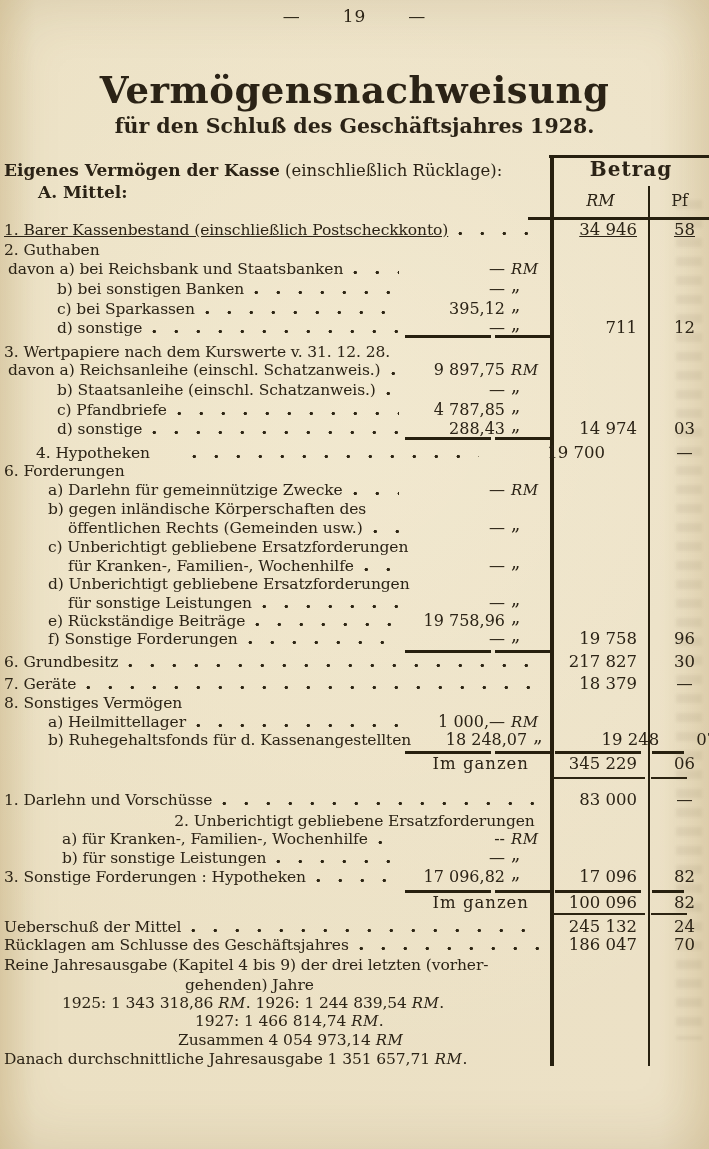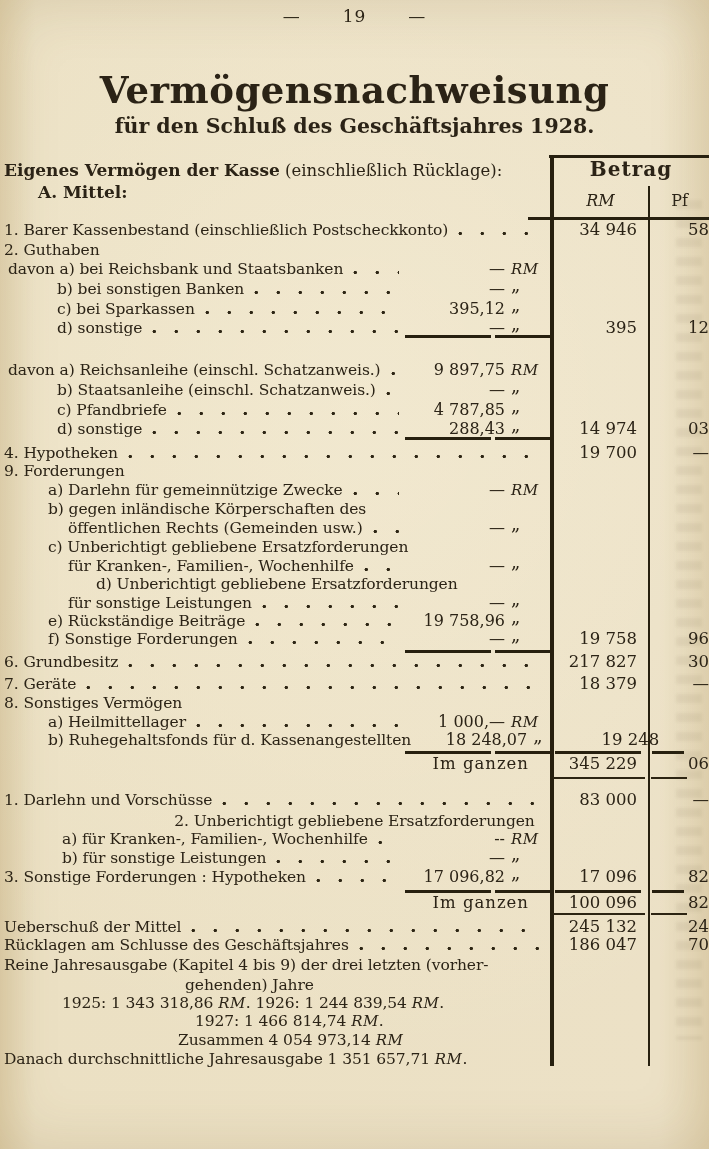--- a/index.html
+++ b/index.html
@@ -35,21 +35,21 @@
   .lbl{flex:0 0 auto;letter-spacing:-0.1px;}
   .lbl.bold{font-weight:bold;font-size:16.5px;}
   .lbl.right{flex:1 1 auto;text-align:right;padding-right:24px;font-size:16.5px;letter-spacing:1px;}
   .leader{flex:1 1 auto;min-width:0;align-self:flex-end;height:5px;margin:0 10px 4px 10px;}
   .leader.dots{
     background-image:radial-gradient(circle at 2.2px 2.5px, #2e2615 1.5px, rgba(0,0,0,0) 1.9px);
     background-size:22px 5px;background-repeat:repeat-x;}
   .inner{flex:0 0 auto;min-width:96px;text-align:right;font-size:16px;}
   .cur{flex:0 0 auto;width:42px;padding-left:6px;}
   .rm-cell{flex:0 0 auto;width:97px;text-align:right;padding-right:13px;font-size:16.5px;box-sizing:border-box;}
-  .pf-cell{flex:0 0 auto;width:59px;text-align:right;padding-left:10px;font-size:16.5px;box-sizing:border-box;}
+  .pf-cell{flex:0 0 auto;width:59px;text-align:center;padding-left:10px;font-size:16.5px;box-sizing:border-box;}
   .rm-script{font-style:italic;font-size:15px;letter-spacing:0.5px;}
   .ditto{display:inline-block;transform:translateY(-4px);font-size:18px;letter-spacing:-1px;}
   .bleed{position:absolute;left:676px;top:200px;width:26px;height:840px;opacity:0.06;
     filter:blur(1.5px);
     background:repeating-linear-gradient(to bottom,#4a3a20 0 9px,rgba(0,0,0,0) 9px 19px);}
 </style>
 </head>
 <body>
 
 <div class="page">
@@ -98,21 +98,21 @@
   <div class="rule" style="left:495px;top:890px;width:55px;height:3px;"></div>
   <div class="rule" style="left:555px;top:890px;width:86px;height:3px;"></div>
   <div class="rule" style="left:652px;top:890px;width:32px;height:3px;"></div>
 
   <div class="rule light" style="left:553px;top:913px;width:92px;height:2px;"></div>
   <div class="rule light" style="left:651px;top:913px;width:36px;height:2px;"></div>
 
   <div class="bleed"></div>
 
   <div id="table-body">
-      <div class="row" style="top: 220px;">
+      <div class="row" style="top: 220px; text-decoration: underline;">
         <span class="ind" style="width: 4px;"></span>
         <span class="lbl">1. Barer Kassenbestand (einschließlich Postscheckkonto)</span>
         <span class="leader dots"></span>
         <span class="rm-cell">34 946</span>
         <span class="pf-cell">58</span>
       </div>
       <div class="row" style="top: 240px;">
         <span class="ind" style="width: 4px;"></span>
         <span class="lbl">2. Guthaben</span>
         <span class="leader"></span>
@@ -145,25 +145,26 @@
         <span class="cur"><span class="ditto">„</span></span>
         <span class="rm-cell"></span>
         <span class="pf-cell"></span>
       </div>
       <div class="row" style="top: 318px;">
         <span class="ind" style="width: 57px;"></span>
         <span class="lbl">d) sonstige</span>
         <span class="leader dots"></span>
         <span class="inner">—</span>
         <span class="cur"><span class="ditto">„</span></span>
-        <span class="rm-cell">395</span>
+        <span class="rm-cell">711</span>
         <span class="pf-cell">12</span>
       </div>
       <div class="row" style="top: 342px;">
         <span class="ind" style="width: 4px;"></span>
+        <span class="lbl">3. Wertpapiere nach dem Kurswerte v. 31. 12. 28.</span>
         <span class="leader"></span>
         <span class="rm-cell"></span>
         <span class="pf-cell"></span>
       </div>
       <div class="row" style="top: 360px;">
         <span class="ind" style="width: 8px;"></span>
         <span class="lbl">davon a) Reichsanleihe (einschl. Schatzanweis.)</span>
         <span class="leader dots"></span>
         <span class="inner">9 897,75</span>
         <span class="cur"><span class="rm-script">RM</span></span>
@@ -190,30 +191,30 @@
       </div>
       <div class="row" style="top: 419px;">
         <span class="ind" style="width: 57px;"></span>
         <span class="lbl">d) sonstige</span>
         <span class="leader dots"></span>
         <span class="inner">288,43</span>
         <span class="cur"><span class="ditto">„</span></span>
         <span class="rm-cell">14 974</span>
         <span class="pf-cell">03</span>
       </div>
-      <div class="row" style="top: 443px;">
+      <div class="row" style="top: 443px; gap: 32px;">
         <span class="ind" style="width: 4px;"></span>
         <span class="lbl">4. Hypotheken</span>
         <span class="leader dots"></span>
         <span class="rm-cell">19 700</span>
         <span class="pf-cell">—</span>
       </div>
       <div class="row" style="top: 461px;">
         <span class="ind" style="width: 4px;"></span>
-        <span class="lbl">9. Forderungen</span>
+        <span class="lbl">6. Forderungen</span>
         <span class="leader"></span>
         <span class="rm-cell"></span>
         <span class="pf-cell"></span>
       </div>
       <div class="row" style="top: 480px;">
         <span class="ind" style="width: 48px;"></span>
         <span class="lbl">a) Darlehn für gemeinnützige Zwecke</span>
         <span class="leader dots"></span>
         <span class="inner">—</span>
         <span class="cur"><span class="rm-script">RM</span></span>
@@ -245,21 +246,21 @@
       </div>
       <div class="row" style="top: 556px;">
         <span class="ind" style="width: 68px;"></span>
         <span class="lbl">für Kranken-, Familien-, Wochenhilfe</span>
         <span class="leader dots"></span>
         <span class="inner">—</span>
         <span class="cur"><span class="ditto">„</span></span>
         <span class="rm-cell"></span>
         <span class="pf-cell"></span>
       </div>
-      <div class="row" style="top: 574px; gap: 48px;">
+      <div class="row" style="top: 574px;">
         <span class="ind" style="width: 48px;"></span>
         <span class="lbl">d) Unberichtigt gebliebene Ersatzforderungen</span>
         <span class="leader"></span>
         <span class="rm-cell"></span>
         <span class="pf-cell"></span>
       </div>
       <div class="row" style="top: 593px;">
         <span class="ind" style="width: 68px;"></span>
         <span class="lbl">für sonstige Leistungen</span>
         <span class="leader dots"></span>

